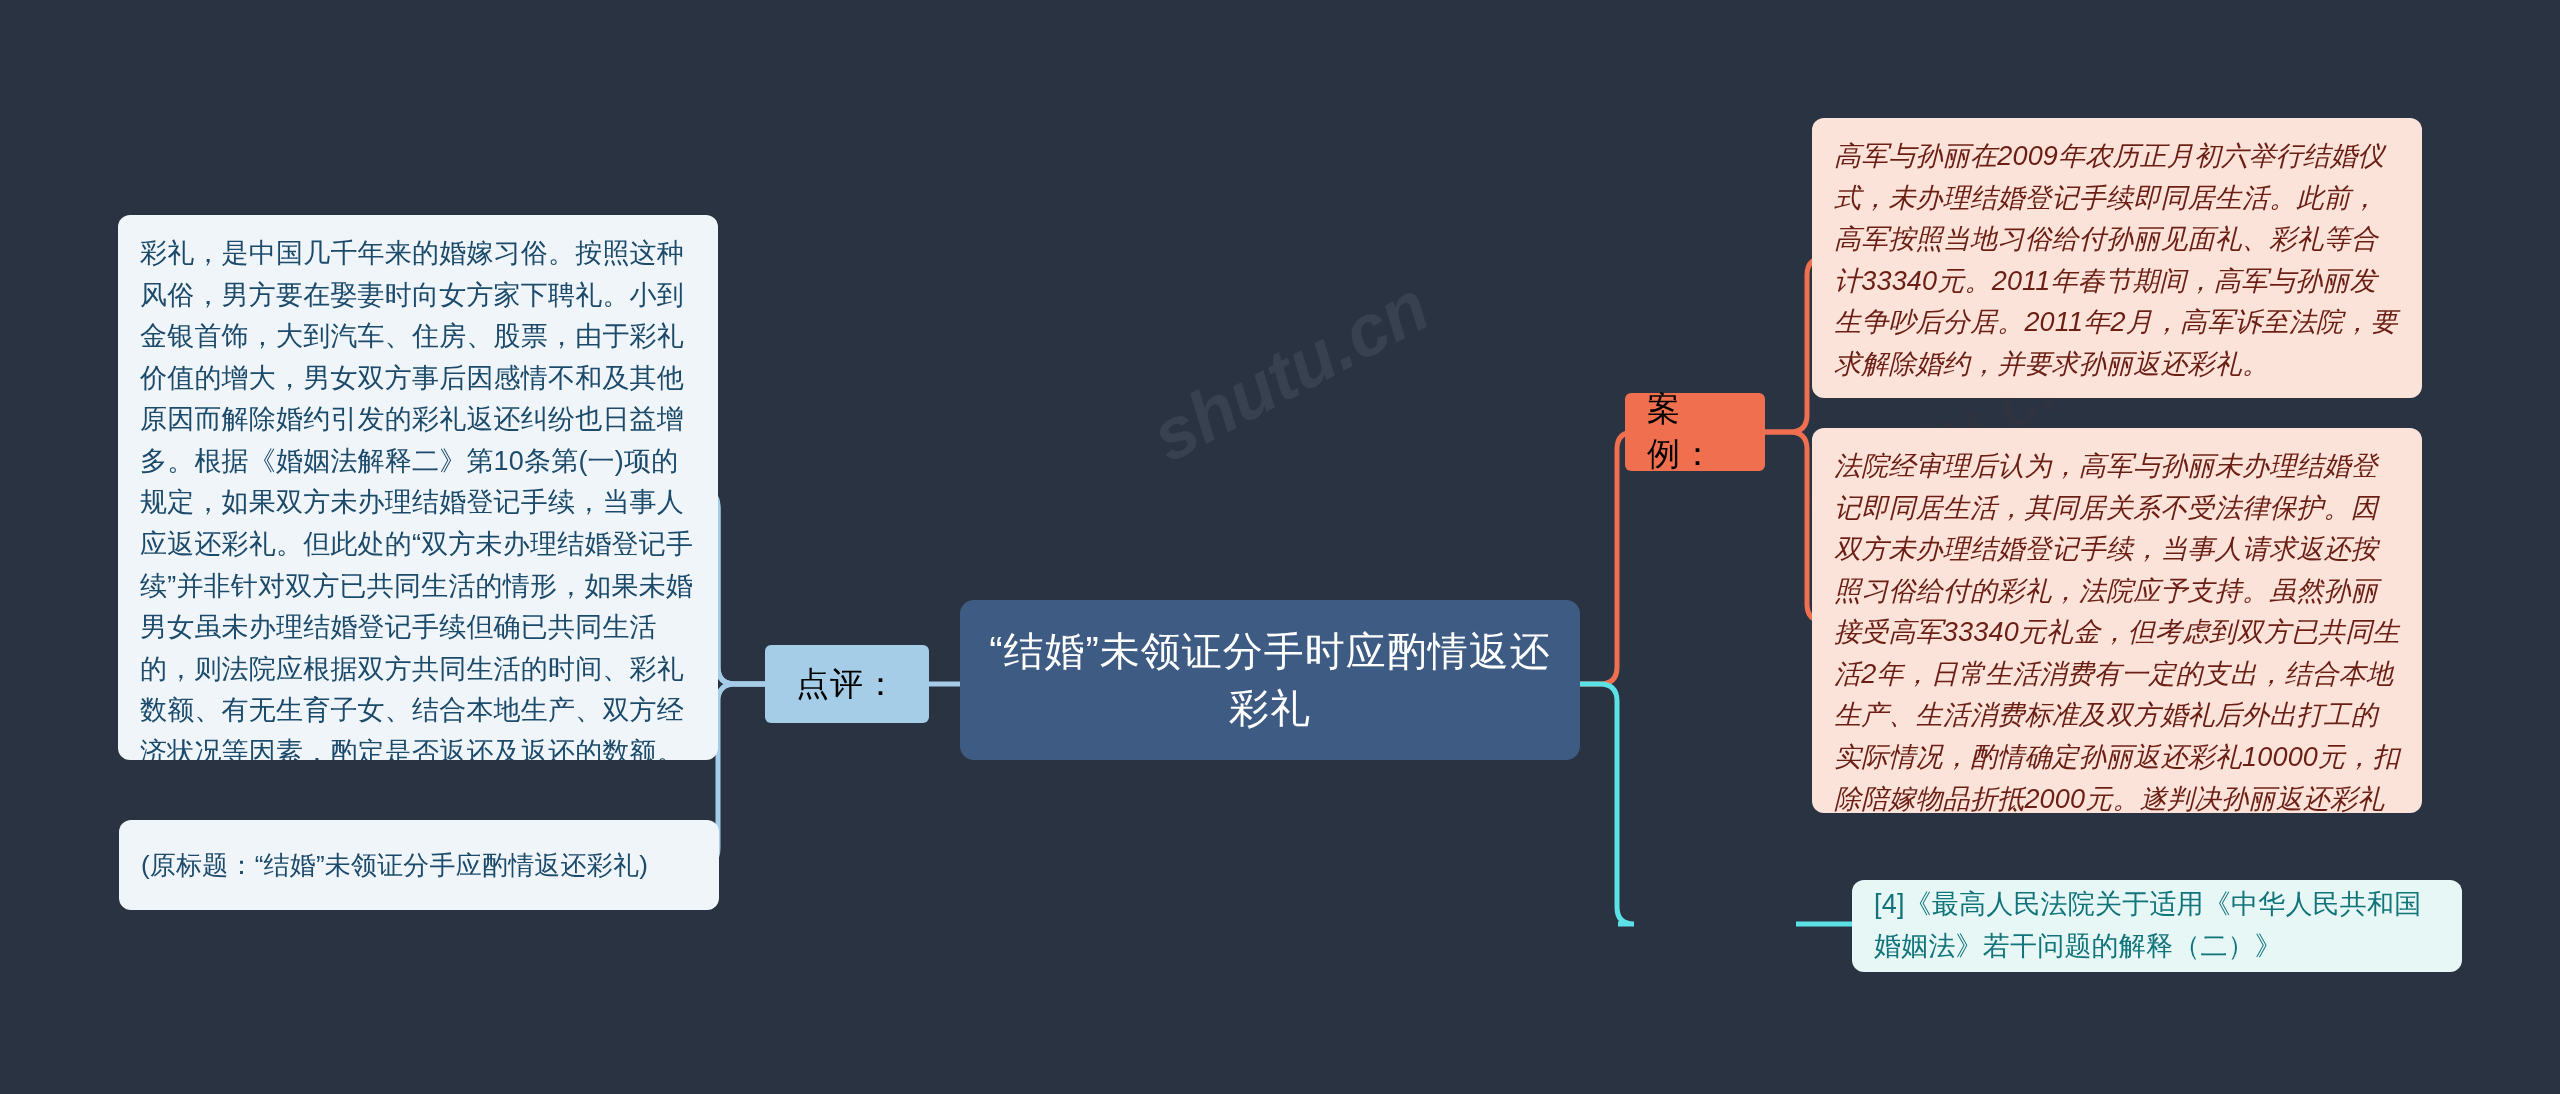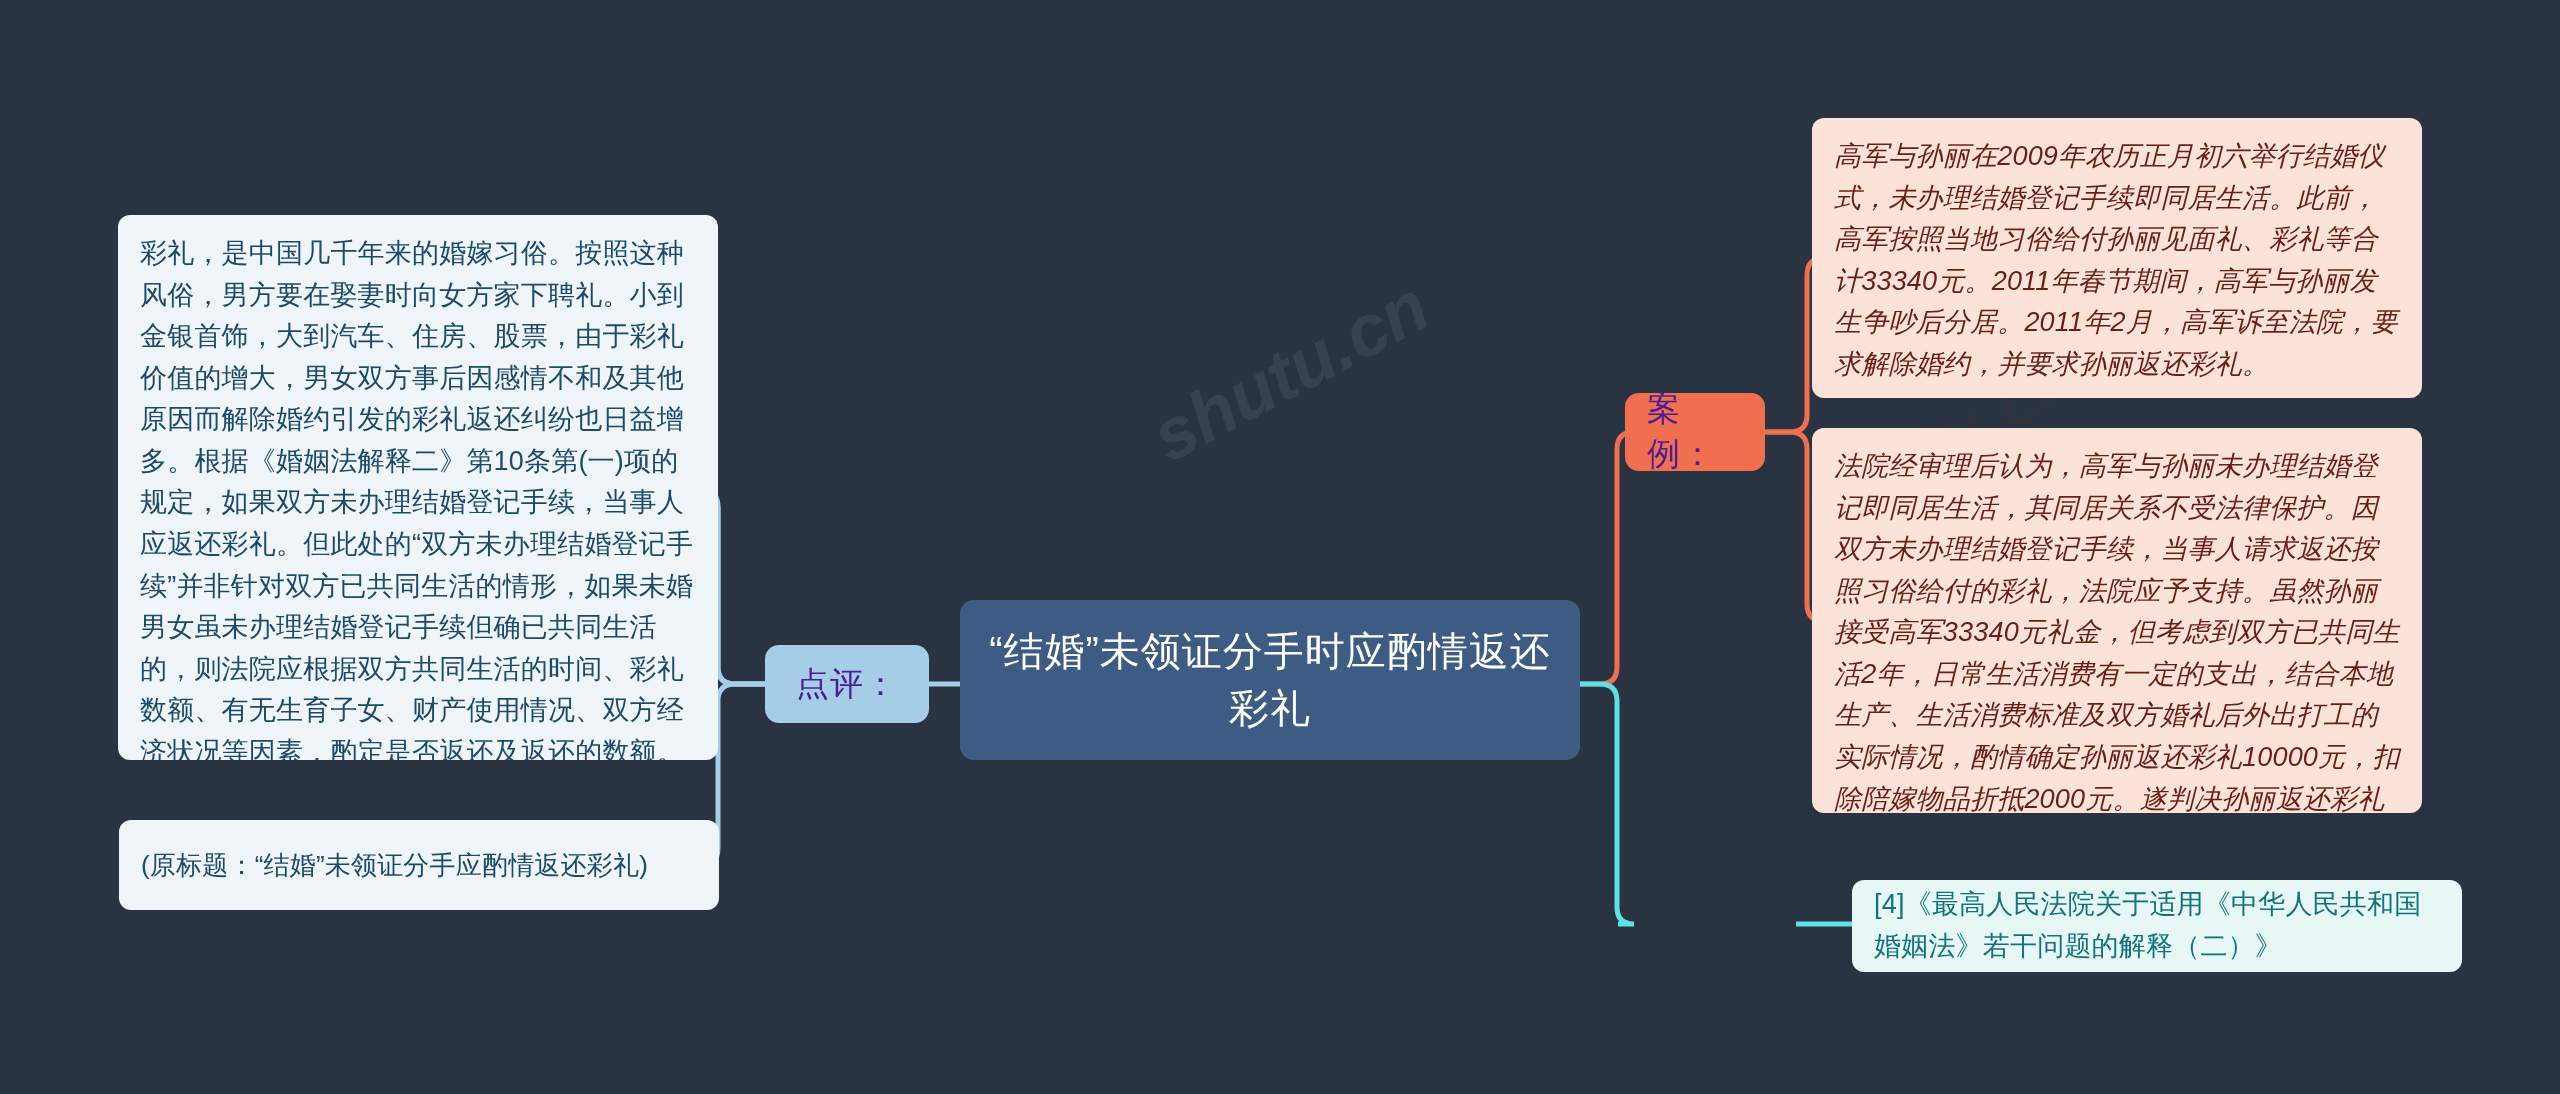--- a/index.html
+++ b/index.html
@@ -50,24 +50,24 @@
     text-align: center;
     letter-spacing: 1px;
     padding: 0 28px;
   }
 
   
   .chip {
     display: flex;
     align-items: center;
     justify-content: center;
-    border-radius: 14px;
+    border-radius: 6px;
     font-size: 33px;
     letter-spacing: 1px;
-    color: #4c1d95;
+    color: #000000;
     padding: 4px 22px;
     box-sizing: border-box;
   }
   .chip-review {
     left: 765px;
     top: 645px;
     width: 164px;
     height: 78px;
     background: #a6cde8;
   }
@@ -190,21 +190,21 @@
 
   <div class="watermark wm-1">shutu.cn</div>
   <div class="watermark wm-2">shutu.cn</div>
   <div class="watermark wm-3">shutu.cn</div>
   <div class="watermark wm-4">shutu.cn</div>
 
   <div class="node root-node">“结婚”未领证分手时应酌情返还彩礼</div>
 
   <div class="node chip chip-review">点评：</div>
 
-  <div class="node leaf leaf-blue leaf-intro">彩礼，是中国几千年来的婚嫁习俗。按照这种风俗，男方要在娶妻时向女方家下聘礼。小到金银首饰，大到汽车、住房、股票，由于彩礼价值的增大，男女双方事后因感情不和及其他原因而解除婚约引发的彩礼返还纠纷也日益增多。根据《婚姻法解释二》第10条第(一)项的规定，如果双方未办理结婚登记手续，当事人应返还彩礼。但此处的“双方未办理结婚登记手续”并非针对双方已共同生活的情形，如果未婚男女虽未办理结婚登记手续但确已共同生活的，则法院应根据双方共同生活的时间、彩礼数额、有无生育子女、财产使用情况、双方经济状况等因素，酌定是否返还及返还的数额。</div>
+  <div class="node leaf leaf-blue leaf-intro">彩礼，是中国几千年来的婚嫁习俗。按照这种风俗，男方要在娶妻时向女方家下聘礼。小到金银首饰，大到汽车、住房、股票，由于彩礼价值的增大，男女双方事后因感情不和及其他原因而解除婚约引发的彩礼返还纠纷也日益增多。根据《婚姻法解释二》第10条第(一)项的规定，如果双方未办理结婚登记手续，当事人应返还彩礼。但此处的“双方未办理结婚登记手续”并非针对双方已共同生活的情形，如果未婚男女虽未办理结婚登记手续但确已共同生活的，则法院应根据双方共同生活的时间、彩礼数额、有无生育子女、结合本地生产、双方经济状况等因素，酌定是否返还及返还的数额。</div>
 
   <div class="node leaf leaf-blue leaf-origtitle">(原标题：“结婚”未领证分手应酌情返还彩礼)</div>
 
   <div class="node chip chip-case">案例：</div>
 
   <div class="node leaf leaf-pink leaf-case1">高军与孙丽在2009年农历正月初六举行结婚仪式，未办理结婚登记手续即同居生活。此前，高军按照当地习俗给付孙丽见面礼、彩礼等合计33340元。2011年春节期间，高军与孙丽发生争吵后分居。2011年2月，高军诉至法院，要求解除婚约，并要求孙丽返还彩礼。</div>
 
   <div class="node leaf leaf-pink leaf-case2">法院经审理后认为，高军与孙丽未办理结婚登记即同居生活，其同居关系不受法律保护。因双方未办理结婚登记手续，当事人请求返还按照习俗给付的彩礼，法院应予支持。虽然孙丽接受高军33340元礼金，但考虑到双方已共同生活2年，日常生活消费有一定的支出，结合本地生产、生活消费标准及双方婚礼后外出打工的实际情况，酌情确定孙丽返还彩礼10000元，扣除陪嫁物品折抵2000元。遂判决孙丽返还彩礼8000元。</div>
 
 

